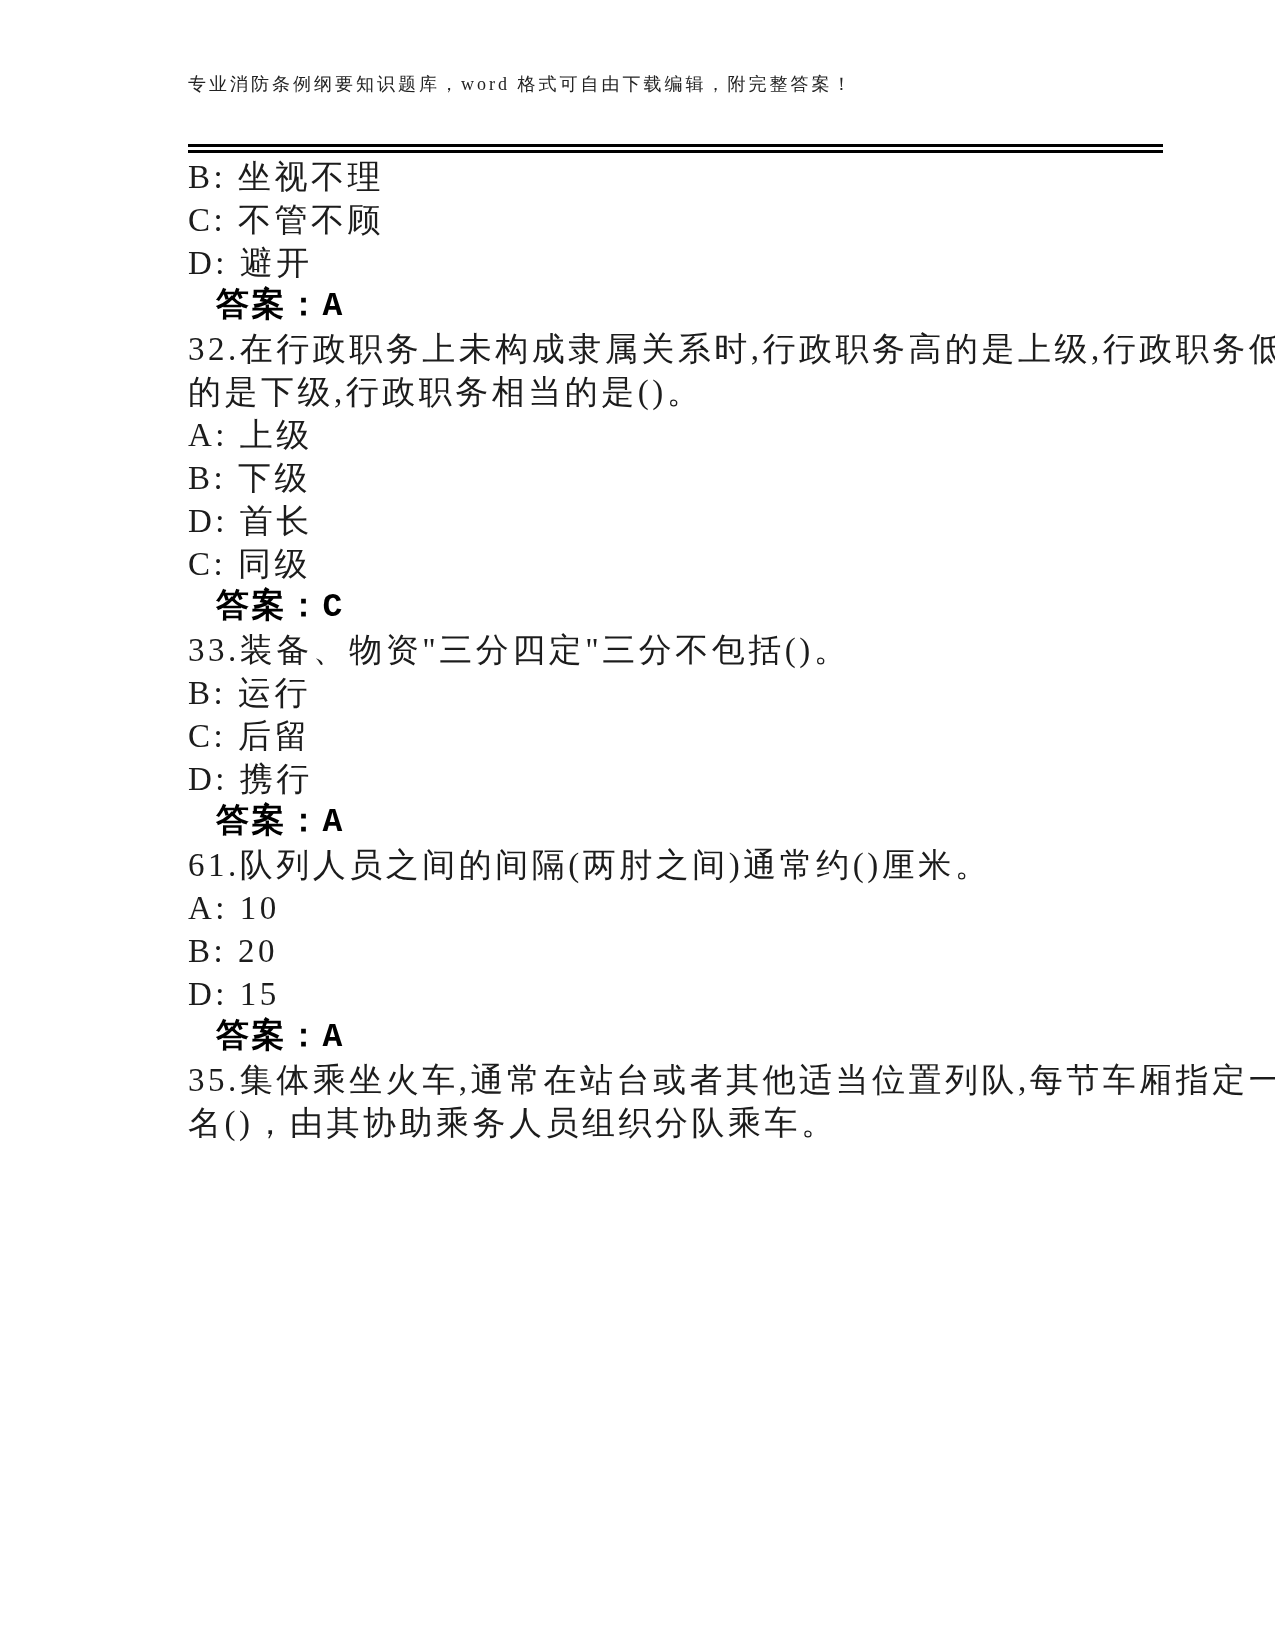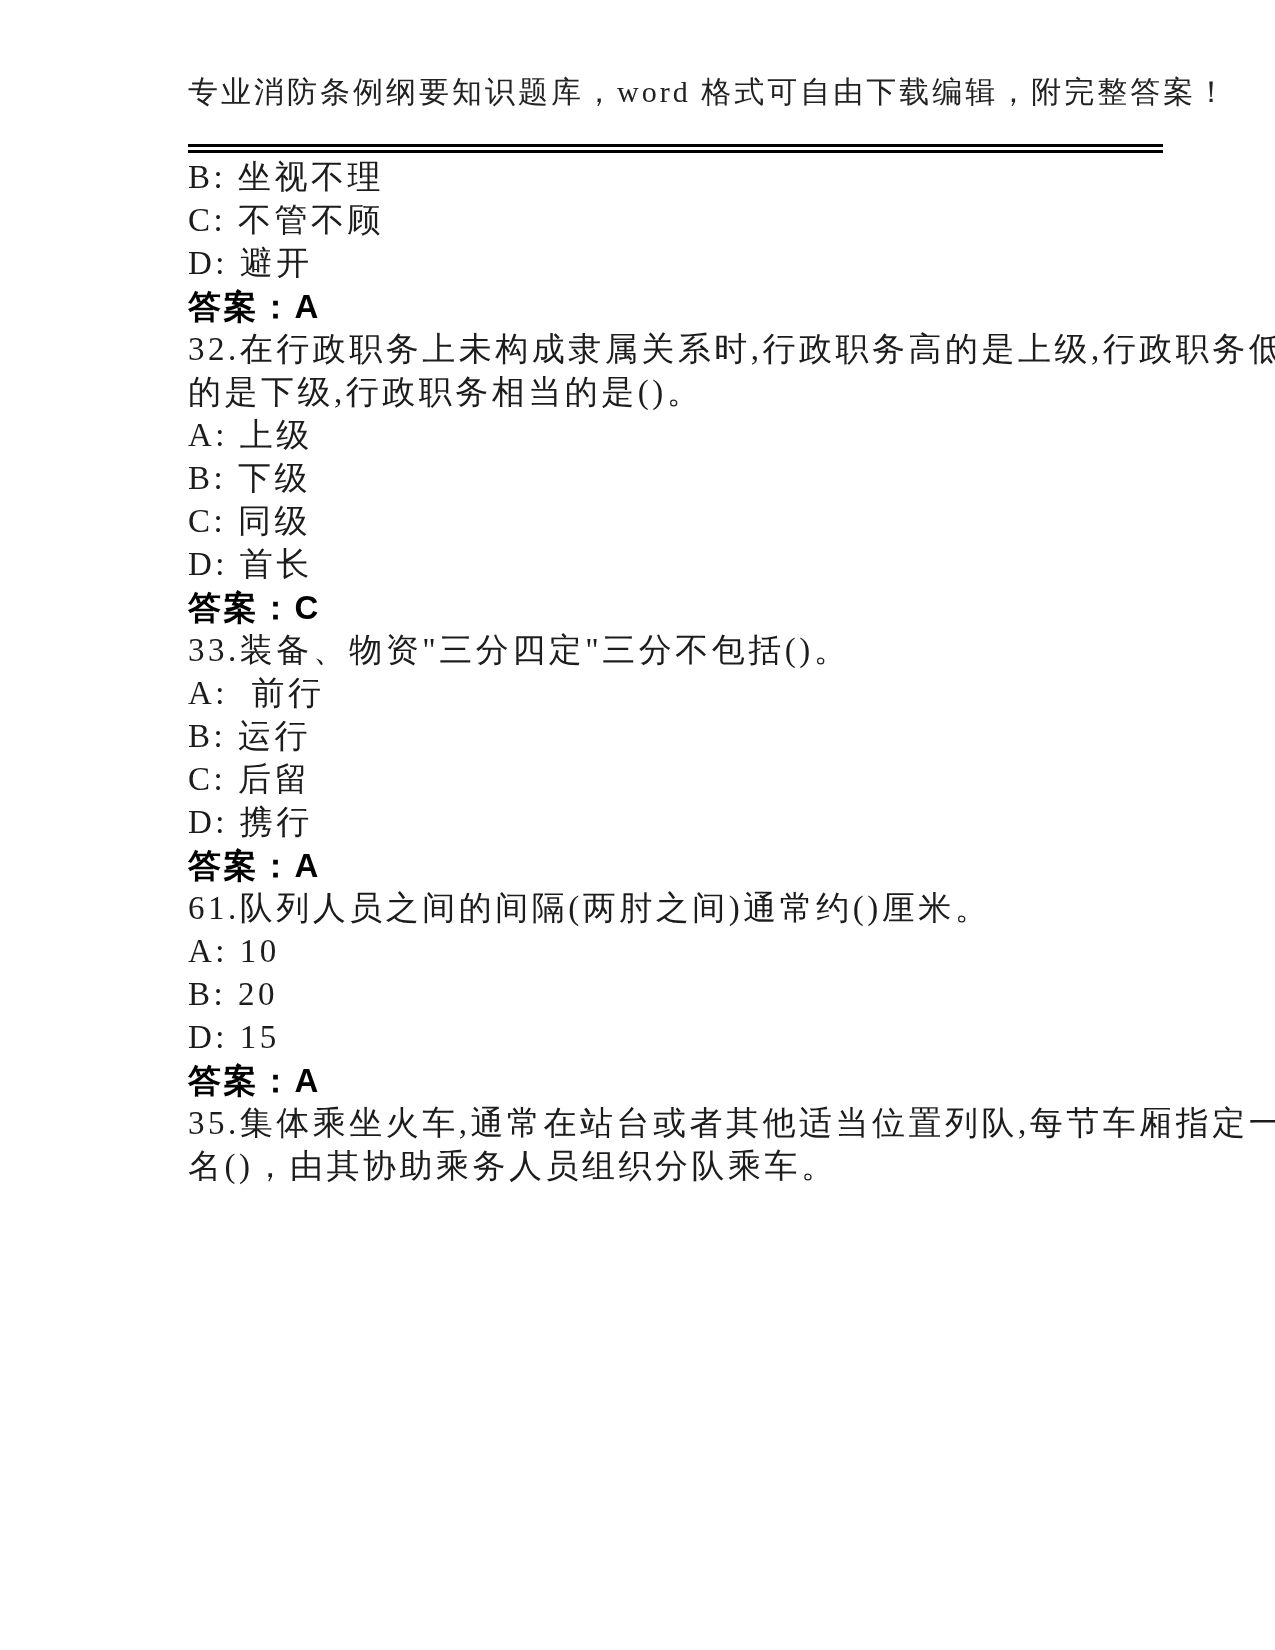--- a/index.html
+++ b/index.html
@@ -10,21 +10,21 @@
     background: #ffffff;
     overflow: hidden;
     font-family: "Liberation Serif", "DejaVu Serif", serif;
     color: #1c1c1c;
   }
   .header-title {
     position: absolute;
     left: 188px;
     top: 72px;
     width: 980px;
-    font-size: 30px;
+    font-size: 18px;
     letter-spacing: 3px;
     color: #222222;
     white-space: pre;
   }
   .header-rule {
     position: absolute;
     left: 188px;
     top: 144px;
     width: 975px;
     height: 3px;
@@ -40,24 +40,25 @@
   .line {
     height: 43px;
     line-height: 43px;
     font-size: 33px;
     letter-spacing: 3.5px;
     white-space: pre;
     color: #1c1c1c;
   }
   .q-gap { }
   .answer {
-    font-family: Liberation Sans, sans-serif;
+    font-family: Liberation Mono, monospace;
     font-weight: 700;
     letter-spacing: 2.5px;
     color: #000000;
+    margin-left: 28px;
   }
 </style>
 </head>
 <body>
 
 <div class="page">
 
   <div class="header-title">专业消防条例纲要知识题库，word 格式可自由下载编辑，附完整答案！</div>
 
   <div class="header-rule"></div>
@@ -66,26 +67,25 @@
 
     <div class="line">B: 坐视不理</div>
     <div class="line">C: 不管不顾</div>
     <div class="line">D: 避开</div>
     <div class="line answer">答案：A</div>
 
     <div class="line q-gap">32.在行政职务上未构成隶属关系时,行政职务高的是上级,行政职务低</div>
     <div class="line">的是下级,行政职务相当的是()。</div>
     <div class="line">A: 上级</div>
     <div class="line">B: 下级</div>
+    <div class="line">D: 首长</div>
     <div class="line">C: 同级</div>
-    <div class="line">D: 首长</div>
     <div class="line answer">答案：C</div>
 
     <div class="line q-gap">33.装备、物资"三分四定"三分不包括()。</div>
-    <div class="line">A:  前行</div>
     <div class="line">B: 运行</div>
     <div class="line">C: 后留</div>
     <div class="line">D: 携行</div>
     <div class="line answer">答案：A</div>
 
     <div class="line q-gap">61.队列人员之间的间隔(两肘之间)通常约()厘米。</div>
     <div class="line">A: 10</div>
     <div class="line">B: 20</div>
     <div class="line">D: 15</div>
     <div class="line answer">答案：A</div>

